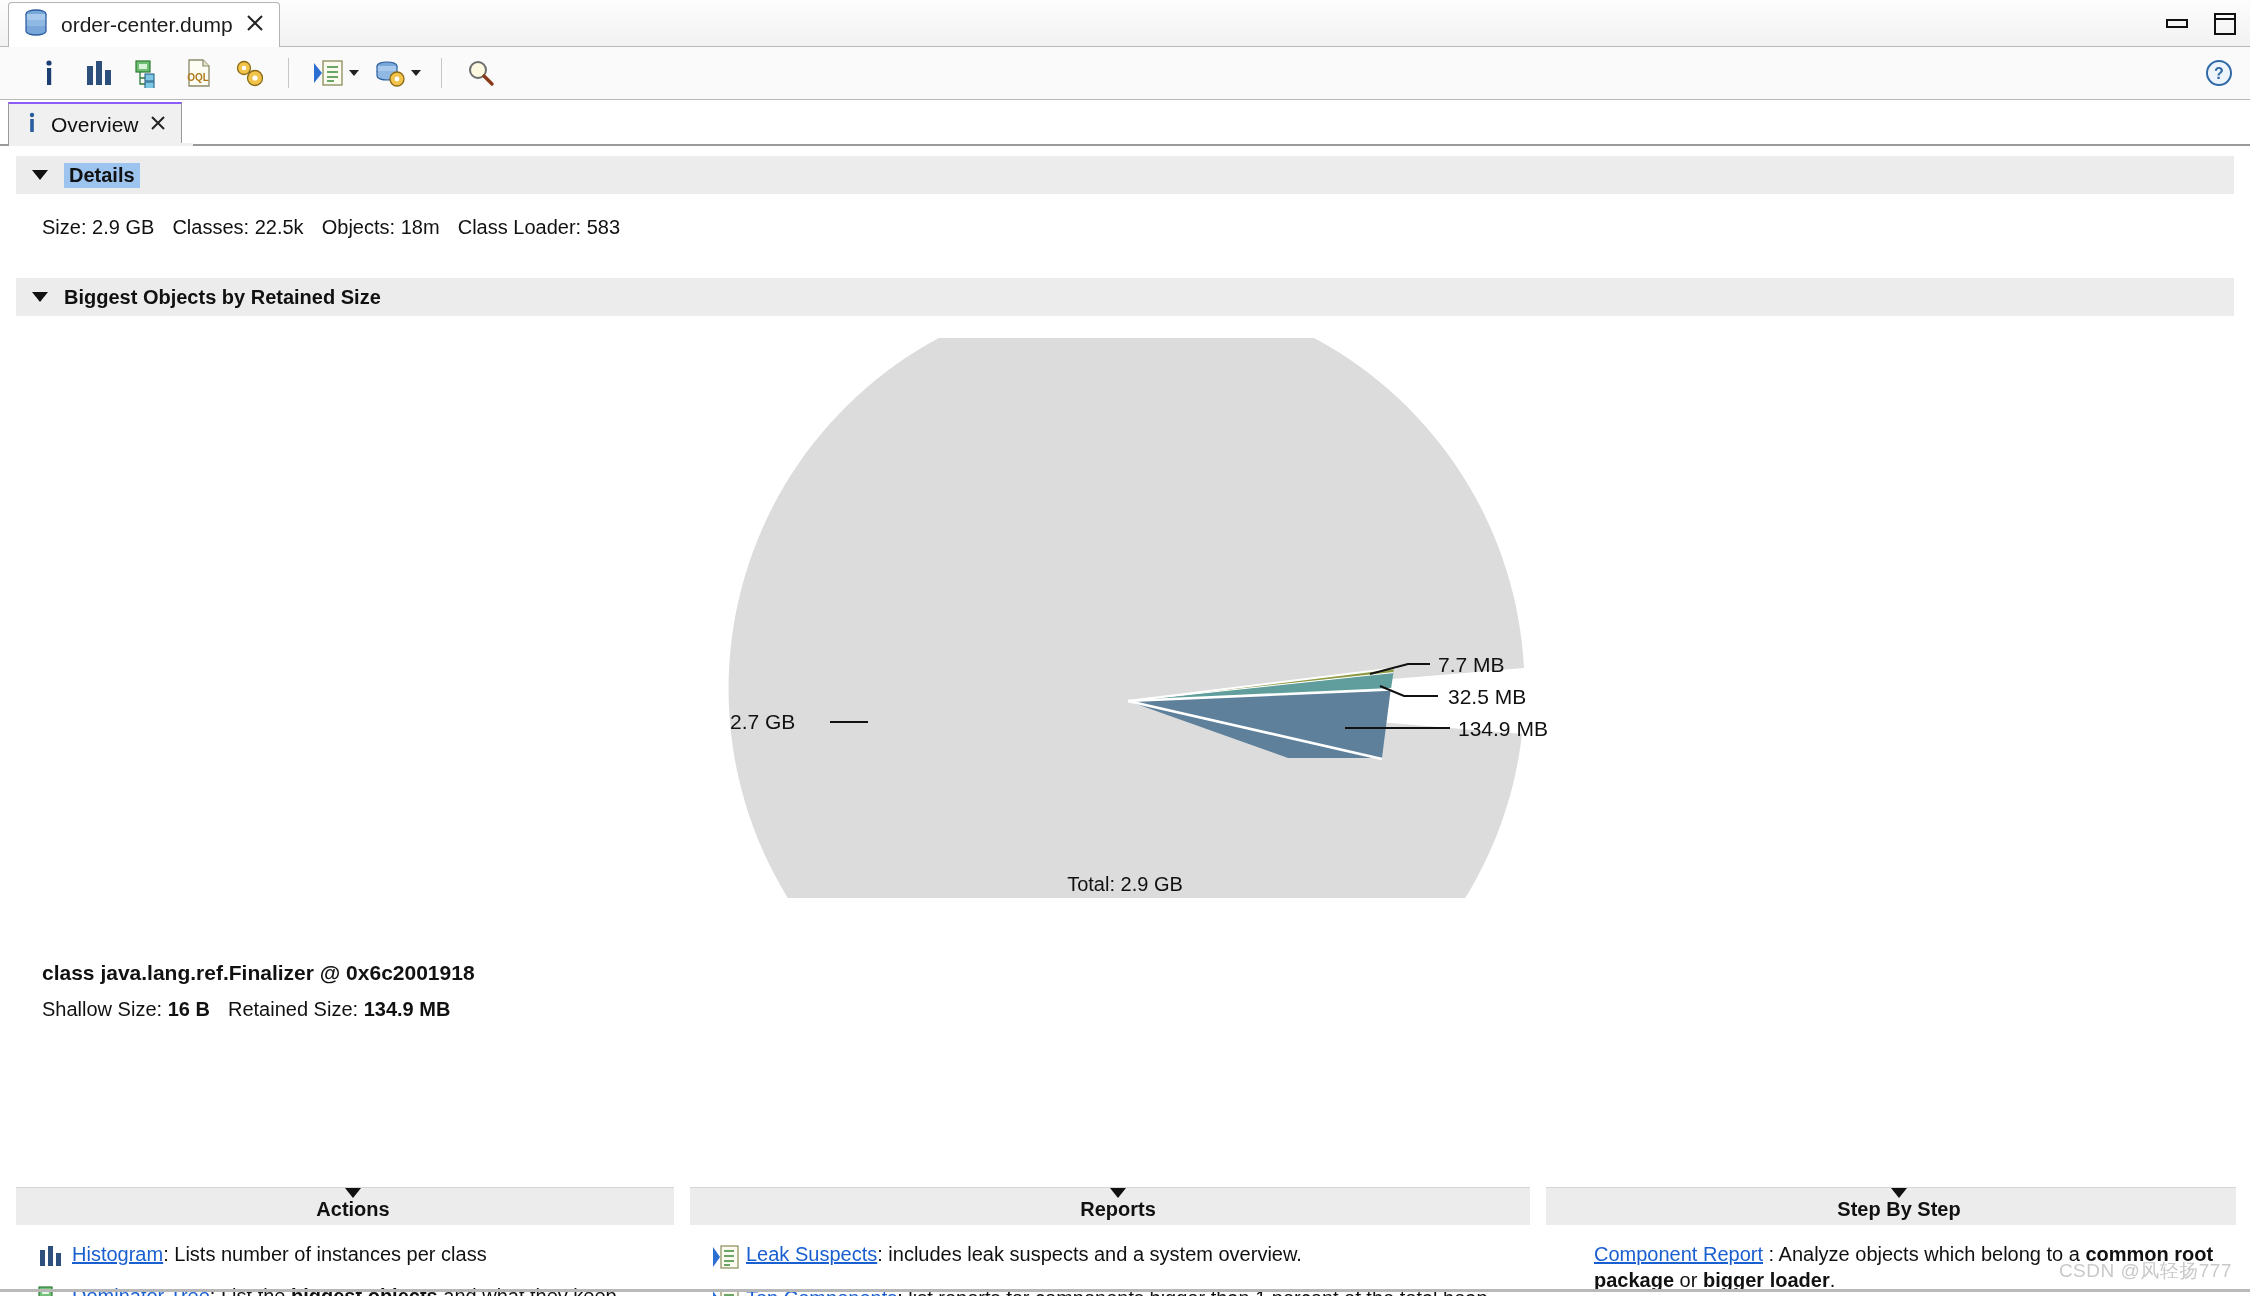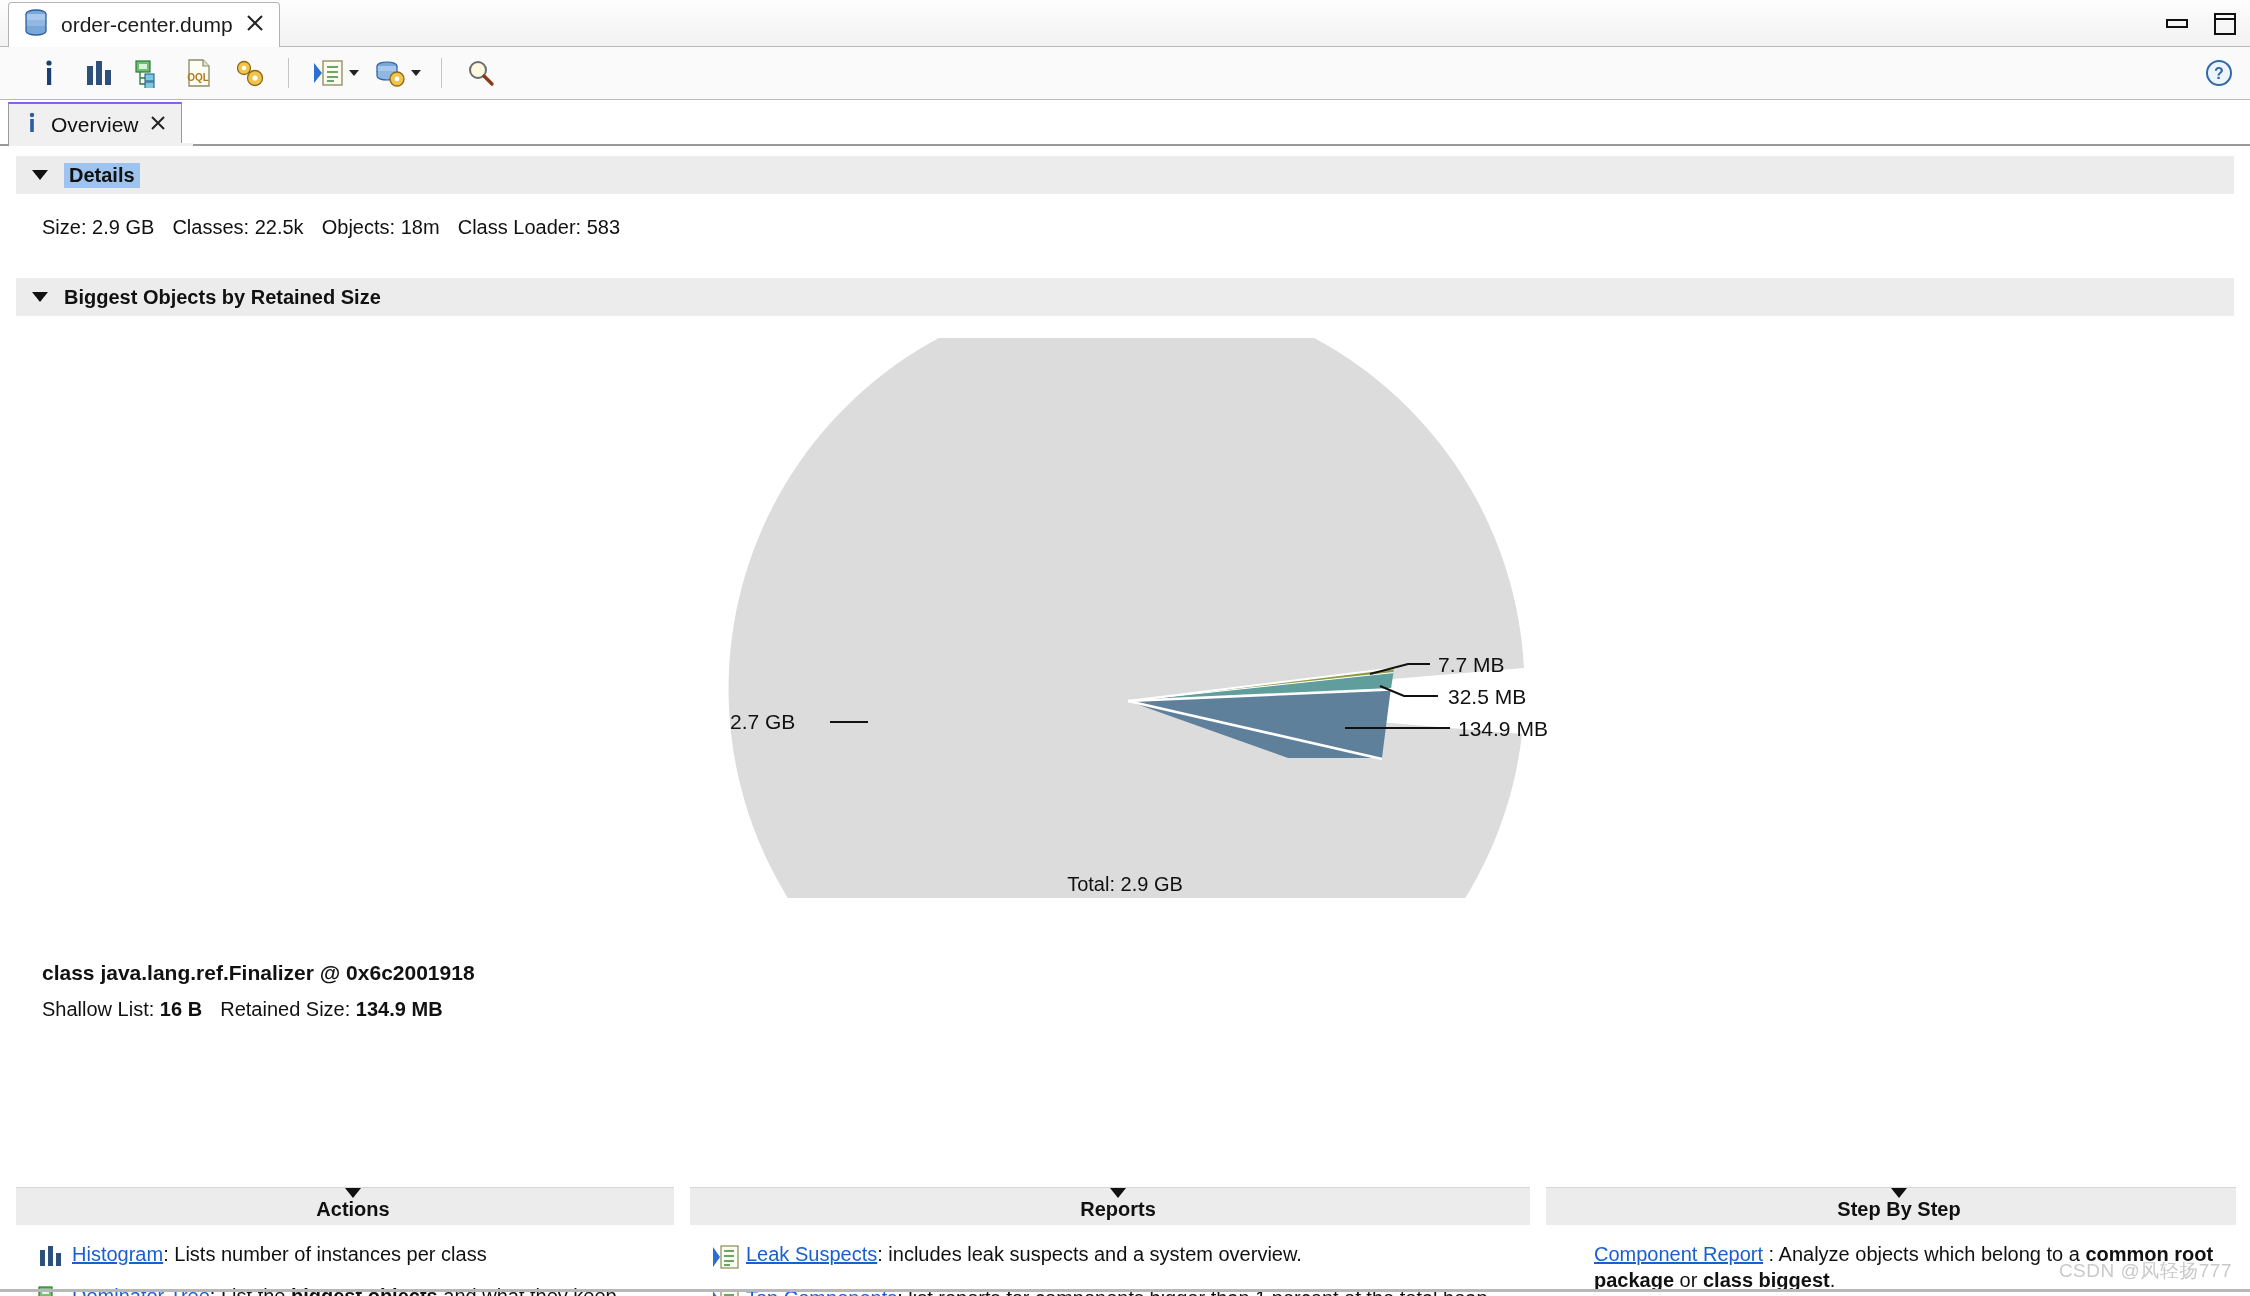--- a/index.html
+++ b/index.html
@@ -303,21 +303,21 @@
         <text x="1448" y="366" font-size="21" fill="#111" font-family="Liberation Sans, sans-serif">32.5 MB</text>
         <text x="1458" y="398" font-size="21" fill="#111" font-family="Liberation Sans, sans-serif">134.9 MB</text>
         <text x="730" y="391" font-size="21" fill="#111" font-family="Liberation Sans, sans-serif">2.7 GB</text>
       </svg>
       <div class="chart-total">Total: 2.9 GB</div>
     </div>
 
     <div class="obj-info">
       <div class="obj-title">class java.lang.ref.Finalizer @ 0x6c2001918</div>
       <div class="obj-sub">
-        <span>Shallow List:</span>
+        <span>Shallow Size:</span>
         <b>16 B</b>
         <span style="display:inline-block;width:7px"></span>
         <span>Retained Size:</span>
         <b>134.9 MB</b>
       </div>
     </div>
 
     <div class="panels">
 
       <div class="panel" style="left:16px; width:658px;">
@@ -395,21 +395,21 @@
       </div>
 
       <div class="panel" style="left:1546px; width:690px;">
         <div class="panel-head">
           <div class="tri"></div>
           <div class="section-title">Step By Step</div>
         </div>
         <div class="panel-body" style="padding-left:48px;">
           <div class="row">
             <div class="row-txt">
-              <span class="lnk">Component Report</span><span> : </span><span>Analyze objects which belong to a </span><span class="b">common root package</span><span> or </span><span class="b">class biggest</span><span>.</span>
+              <span class="lnk">Component Report</span><span> : </span><span>Analyze objects which belong to a </span><span class="b">common root package</span><span> or </span><span class="b">bigger loader</span><span>.</span>
             </div>
           </div>
         </div>
       </div>
 
     </div>
 
     <div class="watermark">CSDN @风轻扬777</div>
     <div class="bottom-rule"></div>
 

